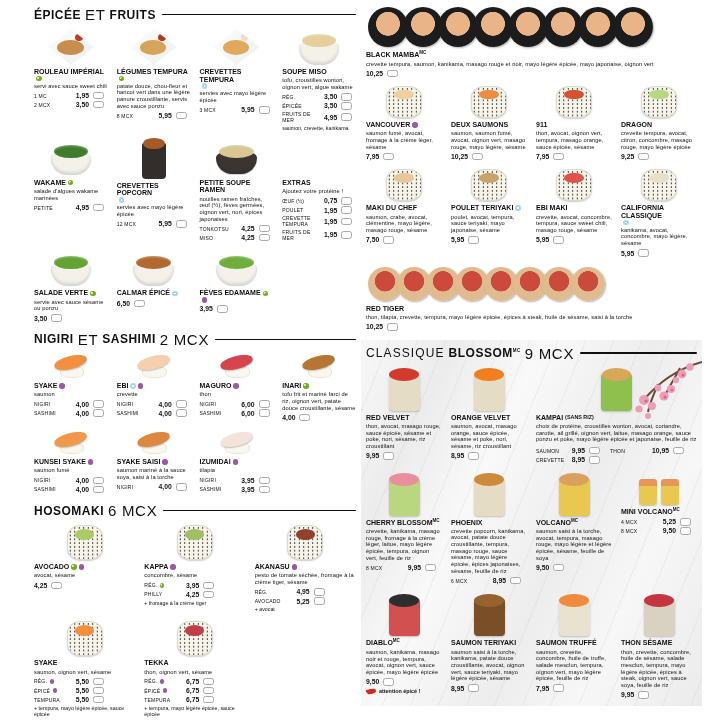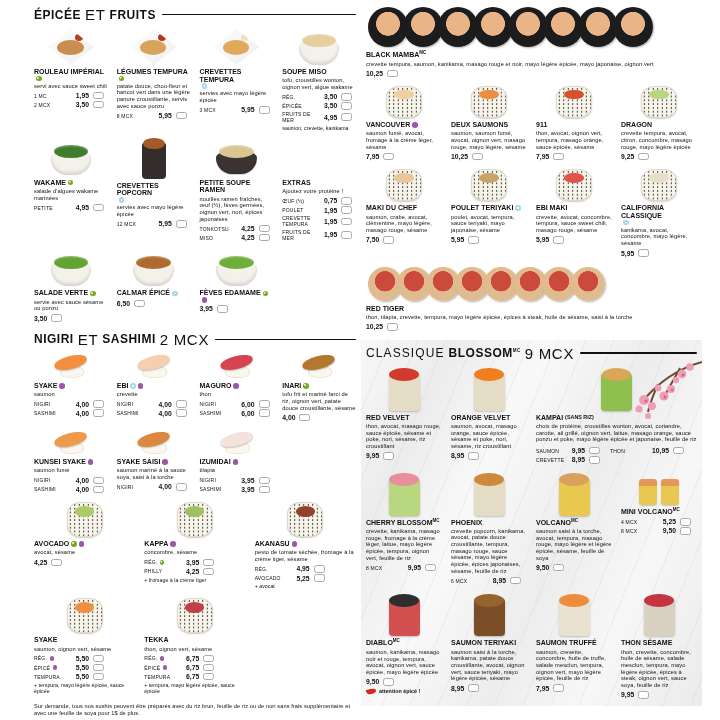--- a/index.html
+++ b/index.html
@@ -421,20 +421,25 @@
             <div class="price-row labeled">
               <span class="pl">SASHIMI</span>
               <span class="pv">3,95</span>
               <span class="cb"></span>
             </div>
           </div>
         </div>
       </div>
     </section>
   <section class="sec">
+      <div class="sec-head">
+        <span class="part t-b">HOSOMAKI</span>
+        <span class="part t-l">6 MCX</span>
+        <span class="rule"></span>
+      </div>
       <div class="grid" style="grid-template-columns: repeat(3, 1fr);">
         <div class="item">
           <span class="photo roll" style="height: 33px; --c1: #aacb66;"></span>
           <div class="name">
             <span class="nt">AVOCADO</span>
             <span class="mark green"></span>
             <span class="mark purple"></span>
           </div>
           <div class="desc">avocat, sésame</div>
           <div class="prices">

